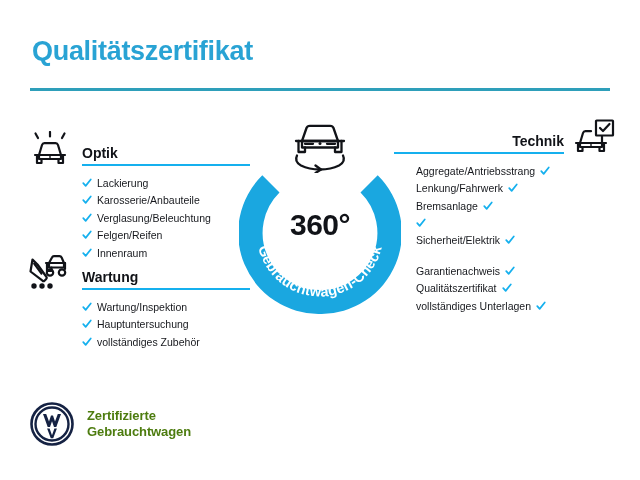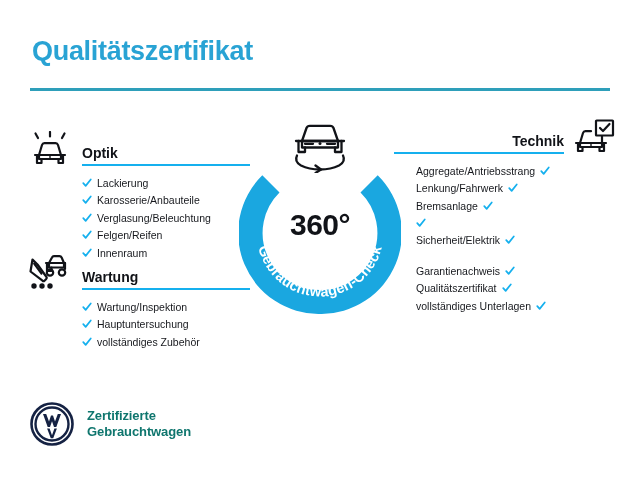--- a/index.html
+++ b/index.html
@@ -88,21 +88,21 @@
     position:absolute; left:50%; top:-33px; transform:translateX(-50%);
     width:70px; height:54px; color:#111318;
   }
   .badge-car svg { width:100%; height:100%; display:block; }
 
   
   .footer { position:absolute; left:30px; top:402px; display:flex; align-items:center; gap:13px; }
   .vw-logo { width:44px; height:44px; }
   .vw-logo svg { width:100%; height:100%; display:block; }
   .footer-text {
-    font-size:13px; font-weight:700; color:#0f766e;
+    font-size:13px; font-weight:700; color:#4d7c0f;
     line-height:1.22; letter-spacing:-0.1px;
   }
 </style>
 </head>
 <body>
 
 <div class="page">
 
   <div class="title">Qualitätszertifikat</div>
   <div class="header-rule"></div>

